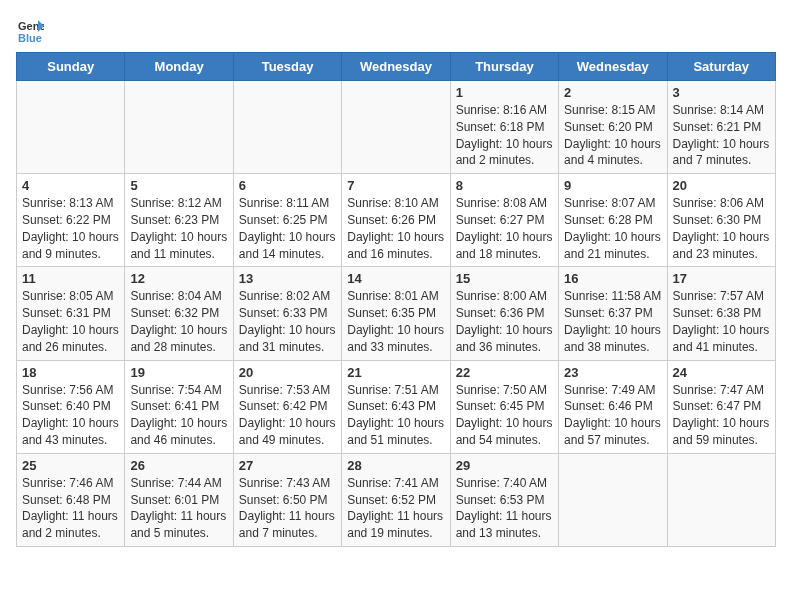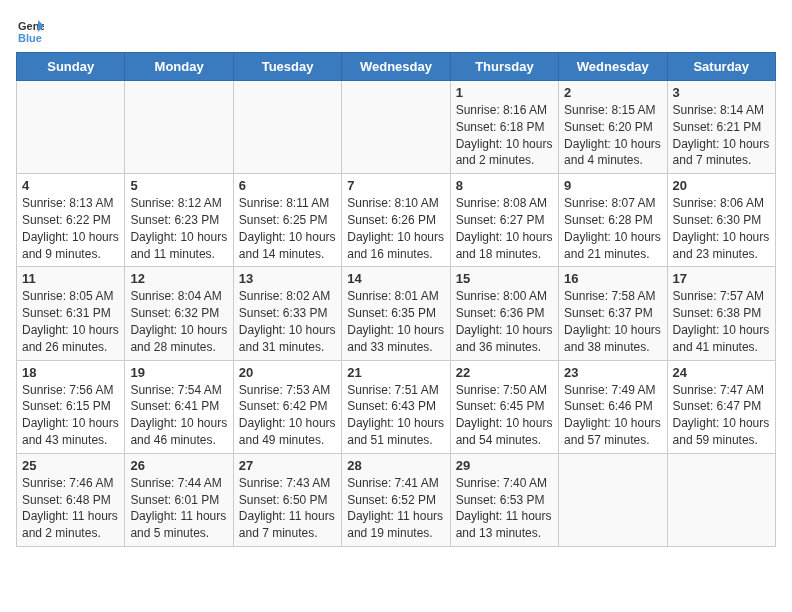--- a/index.html
+++ b/index.html
@@ -176,31 +176,31 @@
         <td>
           <span class="day-num">14</span>
           <div class="day-info"><span>Sunrise: 8:01 AM</span><br><span>Sunset: 6:35 PM</span><br><span>Daylight: 10 hours</span><br><span>and 33 minutes.</span></div>
         </td>
         <td>
           <span class="day-num">15</span>
           <div class="day-info"><span>Sunrise: 8:00 AM</span><br><span>Sunset: 6:36 PM</span><br><span>Daylight: 10 hours</span><br><span>and 36 minutes.</span></div>
         </td>
         <td>
           <span class="day-num">16</span>
-          <div class="day-info"><span>Sunrise: 7:58 AM</span><br><span>Sunset: 6:37 PM</span><br><span>Daylight: 10 hours</span><br><span>and 38 minutes.</span></div>
+          <div class="day-info"><span>Sunrise: 11:58 AM</span><br><span>Sunset: 6:37 PM</span><br><span>Daylight: 10 hours</span><br><span>and 38 minutes.</span></div>
         </td>
         <td>
           <span class="day-num">17</span>
           <div class="day-info"><span>Sunrise: 7:57 AM</span><br><span>Sunset: 6:38 PM</span><br><span>Daylight: 10 hours</span><br><span>and 41 minutes.</span></div>
         </td>
       </tr>
       <tr>
         <td>
           <span class="day-num">18</span>
-          <div class="day-info"><span>Sunrise: 7:56 AM</span><br><span>Sunset: 6:15 PM</span><br><span>Daylight: 10 hours</span><br><span>and 43 minutes.</span></div>
+          <div class="day-info"><span>Sunrise: 7:56 AM</span><br><span>Sunset: 6:40 PM</span><br><span>Daylight: 10 hours</span><br><span>and 43 minutes.</span></div>
         </td>
         <td>
           <span class="day-num">19</span>
           <div class="day-info"><span>Sunrise: 7:54 AM</span><br><span>Sunset: 6:41 PM</span><br><span>Daylight: 10 hours</span><br><span>and 46 minutes.</span></div>
         </td>
         <td>
           <span class="day-num">20</span>
           <div class="day-info"><span>Sunrise: 7:53 AM</span><br><span>Sunset: 6:42 PM</span><br><span>Daylight: 10 hours</span><br><span>and 49 minutes.</span></div>
         </td>
         <td>

